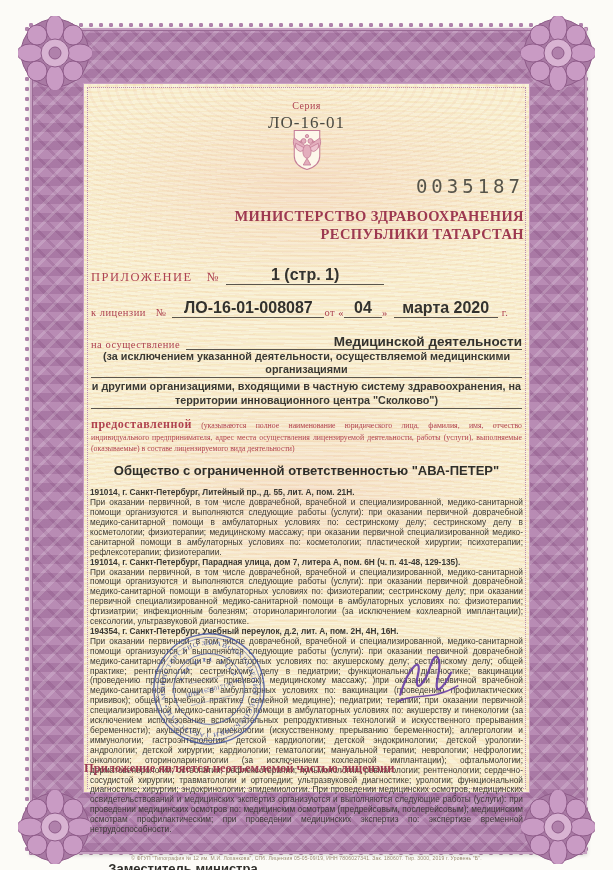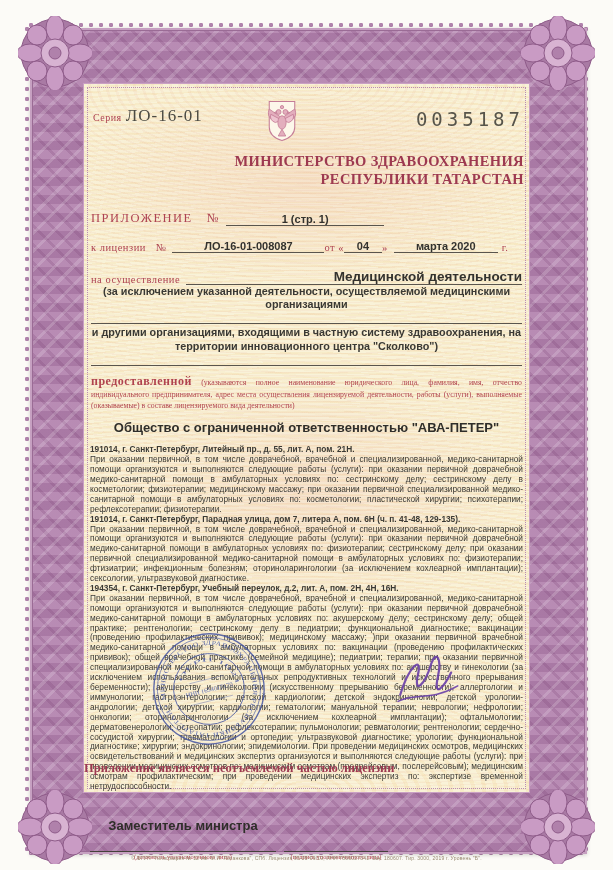--- a/index.html
+++ b/index.html
@@ -36,37 +36,37 @@
       repeating-radial-gradient(ellipse 420px 170px at 50% 0%, rgba(222,128,118,.07) 0 3px, transparent 3px 9px),
       repeating-radial-gradient(ellipse 520px 230px at 50% 100%, rgba(235,185,90,.12) 0 4px, transparent 4px 11px),
       repeating-linear-gradient(8deg, rgba(238,198,118,.07) 0 2px, transparent 2px 7px);
     outline:1px dotted #b98cb4;outline-offset:-4px;
     box-shadow:0 0 0 1px #c9a0c4;
   }
   .content{position:absolute;inset:0;padding:6px 5px 0 5px;box-sizing:border-box;color:#3c3b36;}
 
   .serif{font-family:"Liberation Serif",serif;}
   .red{color:#ae4352;}
-  .hdr-row{display:flex;align-items:flex-start;margin-top:14px;}
+  .hdr-row{display:flex;align-items:center;margin-top:2px;flex-direction:column;}
   .series-label{font-size:10px;letter-spacing:.5px;margin:8px 4px 0 4px;}
   .series-value{font-size:17px;letter-spacing:1px;color:#4c4b43;margin-top:2px;}
   .emblem{margin:-4px auto 0 auto;flex:0 0 auto;}
   .serial{font-size:19px;letter-spacing:4px;color:#56544a;font-family:"DejaVu Sans Mono",monospace;margin:4px 0 0 auto;}
   .ministry{margin-top:10px;text-align:right;font-weight:bold;color:#9d3950;font-size:14.5px;line-height:1.26;letter-spacing:.4px;}
 
   .fieldrow{display:flex;align-items:flex-end;margin:0 2px;}
-  .useg{border-bottom:1px solid #5a554d;text-align:center;font-weight:bold;font-size:11px;color:#33322e;}
+  .useg{border-bottom:1px solid #5a554d;text-align:center;font-weight:bold;font-size:16px;color:#33322e;}
   .row-appendix{margin-top:22px;}
   .lbl-appendix{font-size:12.5px;letter-spacing:1.5px;}
   .row-license{margin-top:14px;font-size:10.5px;}
   .smallred{font-size:10.5px;letter-spacing:.5px;}
   .row-activity{margin-top:16px;}
   .activity-title{font-size:13.5px;text-align:right;}
   .note-line{font-weight:600;font-size:10.8px;text-align:center;line-height:1.22;color:#3a3934;margin:0 2px;}
-  .note-line.u{border-bottom:1px solid #5a554d;padding-bottom:12px;}
+  .note-line.u{border-bottom:1px solid #5a554d;padding-bottom:1px;}
   .granted{margin:7px 2px 0 2px;font-size:7.8px;line-height:1.38;color:#b0434f;text-align:justify;}
   .granted b{font-size:12px;letter-spacing:.5px;}
   .orgname{margin-top:9px;text-align:center;font-weight:bold;font-size:13px;color:#2f2e2a;}
 
   .licbody{margin:10px 1px 0 1px;font-size:8.3px;line-height:9.9px;color:#3a3934;text-align:justify;}
   .licbody .addr{font-weight:bold;}
 
   .sigrow{display:flex;margin:26px 1px 0 1px;align-items:flex-end;}
   .sigcol{display:flex;flex-direction:column;}
   .sigline{border-bottom:1.5px solid #44413b;text-align:center;font-weight:bold;font-size:13px;color:#2f2e2a;padding-bottom:18px;}

